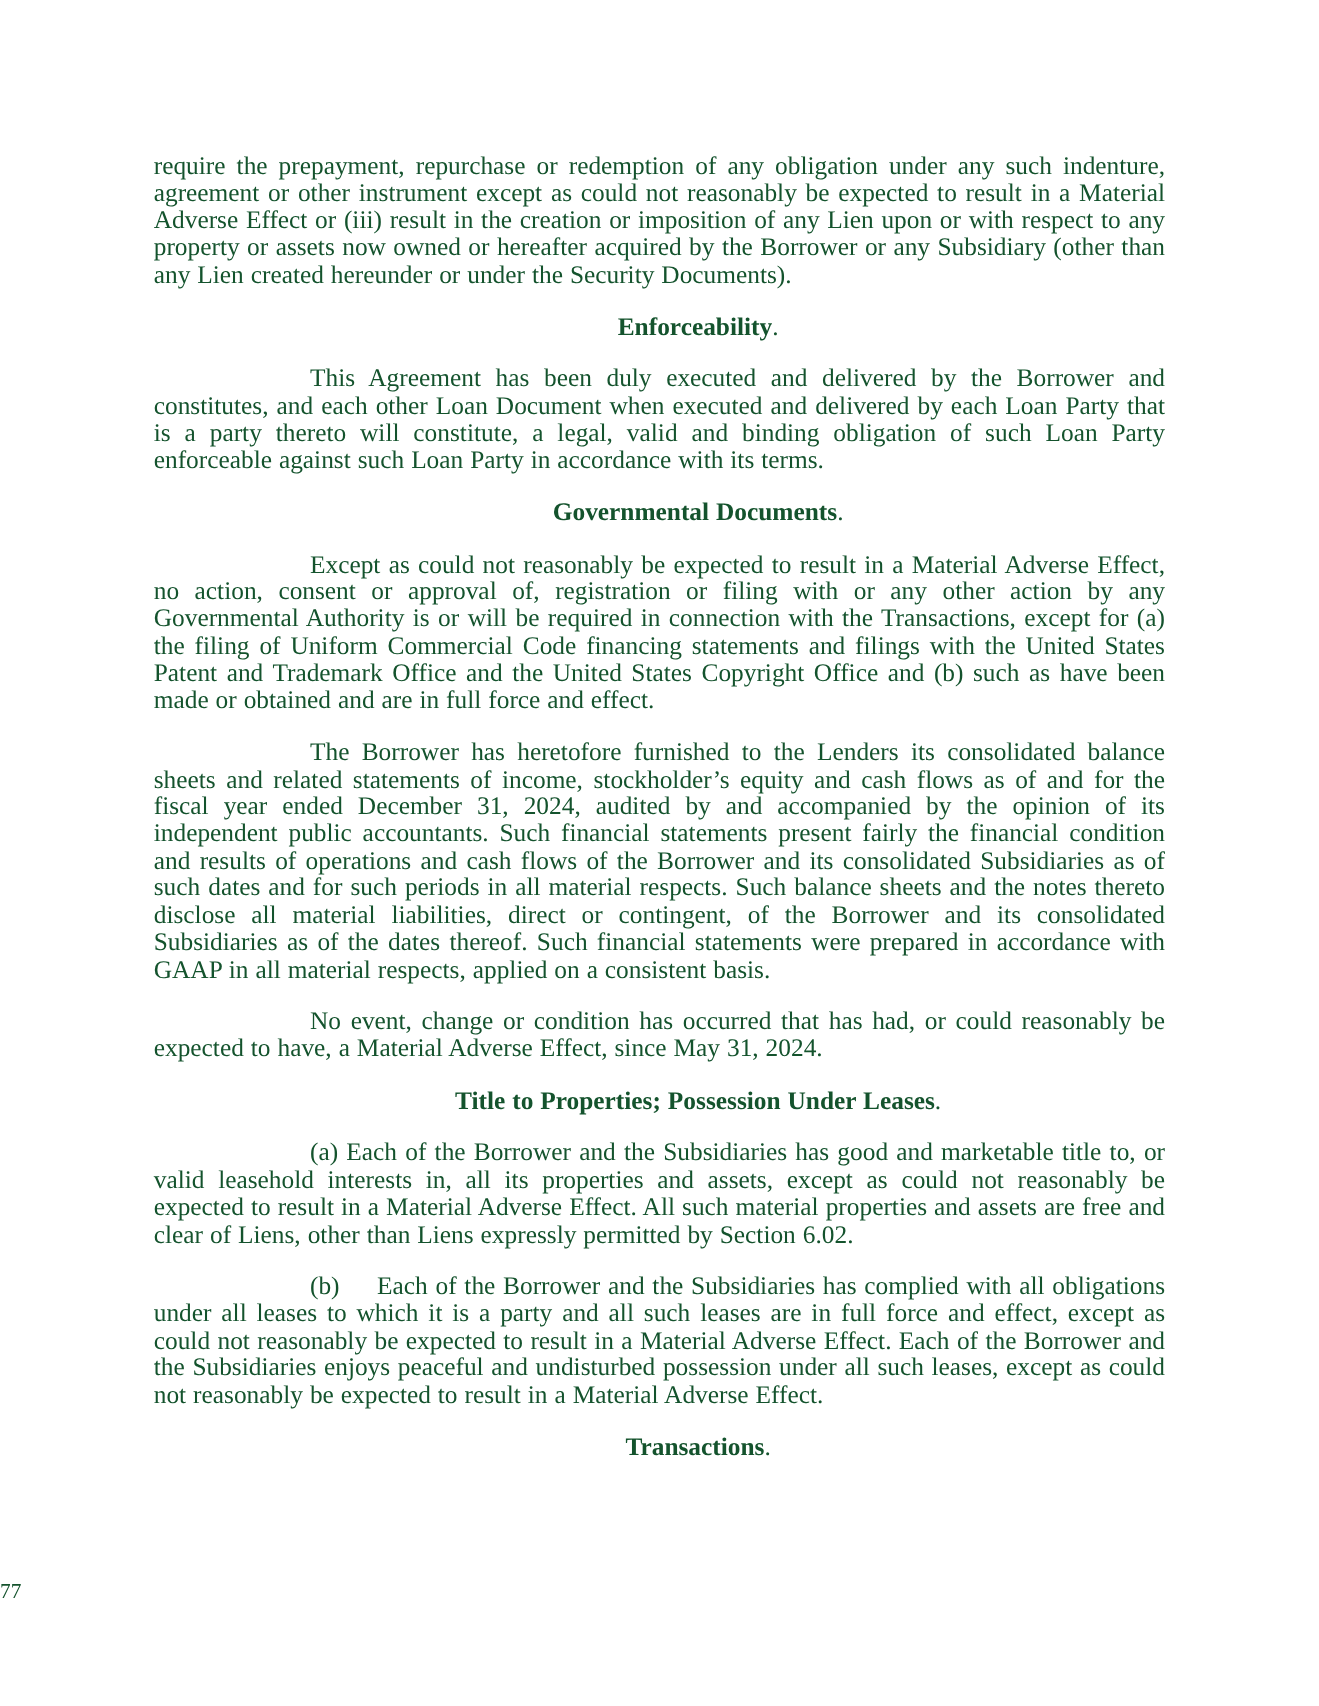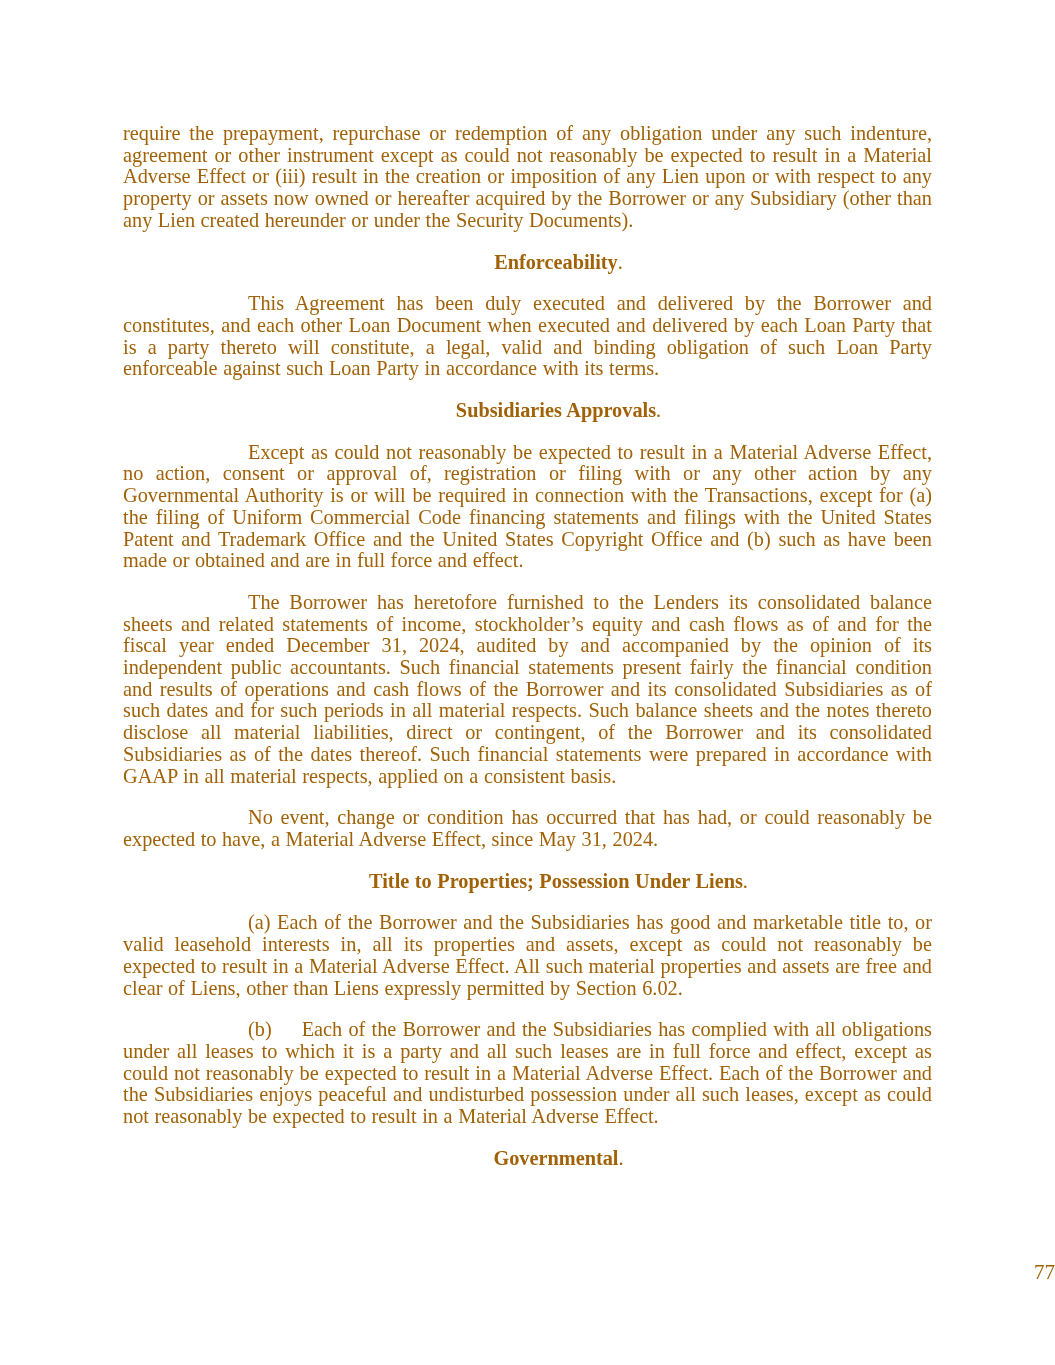--- a/index.html
+++ b/index.html
@@ -6,21 +6,21 @@
     margin: 0;
     padding: 0;
     background: #e8e8e8;
   }
   .sheet {
     position: relative;
     width: 1055px;
     height: 1365px;
     margin: 0 auto;
     background: #ffffff;
-    color: #a16207;
+    color: #14532d;
     font-family: "Liberation Serif", "DejaVu Serif", serif;
     overflow: hidden;
   }
   .content {
     position: absolute;
     left: 123px;
     top: 123px;
     width: 809px;
   }
   .content p {
@@ -46,51 +46,51 @@
     display: inline-block;
     width: 30px;
   }
   .u {
   }
   .page-number {
     position: absolute;
     top: 1262px;
     left: 0;
     width: 100%;
-    text-align: right;
-    font-size: 21px;
+    text-align: left;
+    font-size: 17px;
     line-height: 21.7px;
   }
 </style>
 </head>
 <body>
 
 <div class="sheet">
   <div class="content">
 
     <p class="flush">require the prepayment, repurchase or redemption of any obligation under any such indenture, agreement or other instrument except as could not reasonably be expected to result in a Material Adverse Effect or (iii) result in the creation or imposition of any Lien upon or with respect to any property or assets now owned or hereafter acquired by the Borrower or any Subsidiary (other than any Lien created hereunder or under the Security Documents).</p>
 
     <p class="heading"><span>Enforceability</span><span class="period">.</span></p>
 
     <p>This Agreement has been duly executed and delivered by the Borrower and constitutes, and each other Loan Document when executed and delivered by each Loan Party that is a party thereto will constitute, a legal, valid and binding obligation of such Loan Party enforceable against such Loan Party in accordance with its terms.</p>
 
-    <p class="heading"><span>Subsidiaries Approvals</span><span class="period">.</span></p>
+    <p class="heading"><span>Governmental Documents</span><span class="period">.</span></p>
 
     <p>Except as could not reasonably be expected to result in a Material Adverse Effect, no action, consent or approval of, registration or filing with or any other action by any Governmental Authority is or will be required in connection with the Transactions, except for (a) the filing of Uniform Commercial Code financing statements and filings with the United States Patent and Trademark Office and the United States Copyright Office and (b) such as have been made or obtained and are in full force and effect.</p>
 
 
     <p>The Borrower has heretofore furnished to the Lenders its consolidated balance sheets and related statements of income, stockholder’s equity and cash flows as of and for the fiscal year ended December 31, 2024, audited by and accompanied by the opinion of its independent public accountants.  Such financial statements present fairly the financial condition and results of operations and cash flows of the Borrower and its consolidated Subsidiaries as of such dates and for such periods in all material respects.  Such balance sheets and the notes thereto disclose all material liabilities, direct or contingent, of the Borrower and its consolidated Subsidiaries as of the dates thereof.  Such financial statements were prepared in accordance with GAAP in all material respects, applied on a consistent basis.</p>
 
 
     <p>No event, change or condition has occurred that has had, or could reasonably be expected to have, a Material Adverse Effect, since May 31, 2024.</p>
 
-    <p class="heading"><span>Title to Properties; Possession Under Liens</span><span class="period">.</span></p>
+    <p class="heading"><span>Title to Properties; Possession Under Leases</span><span class="period">.</span></p>
 
     <p><span>(a) Each of the Borrower and the Subsidiaries has good and marketable title to, or valid leasehold interests in, all its properties and assets, except as could not reasonably be expected to result in a Material Adverse Effect.  All such material properties and assets are free and clear of Liens, other than Liens expressly permitted by </span><span class="u">Section 6.02</span><span>.</span></p>
 
     <p><span>(b)</span><span class="tab"></span><span>Each of the Borrower and the Subsidiaries has complied with all obligations under all leases to which it is a party and all such leases are in full force and effect, except as could not reasonably be expected to result in a Material Adverse Effect.  Each of the Borrower and the Subsidiaries enjoys peaceful and undisturbed possession under all such leases, except as could not reasonably be expected to result in a Material Adverse Effect.</span></p>
 
-    <p class="heading"><span>Governmental</span><span class="period">.</span></p>
+    <p class="heading"><span>Transactions</span><span class="period">.</span></p>
 
   </div>
 
   <div class="page-number">77</div>
 </div>
 
 </body></html>

